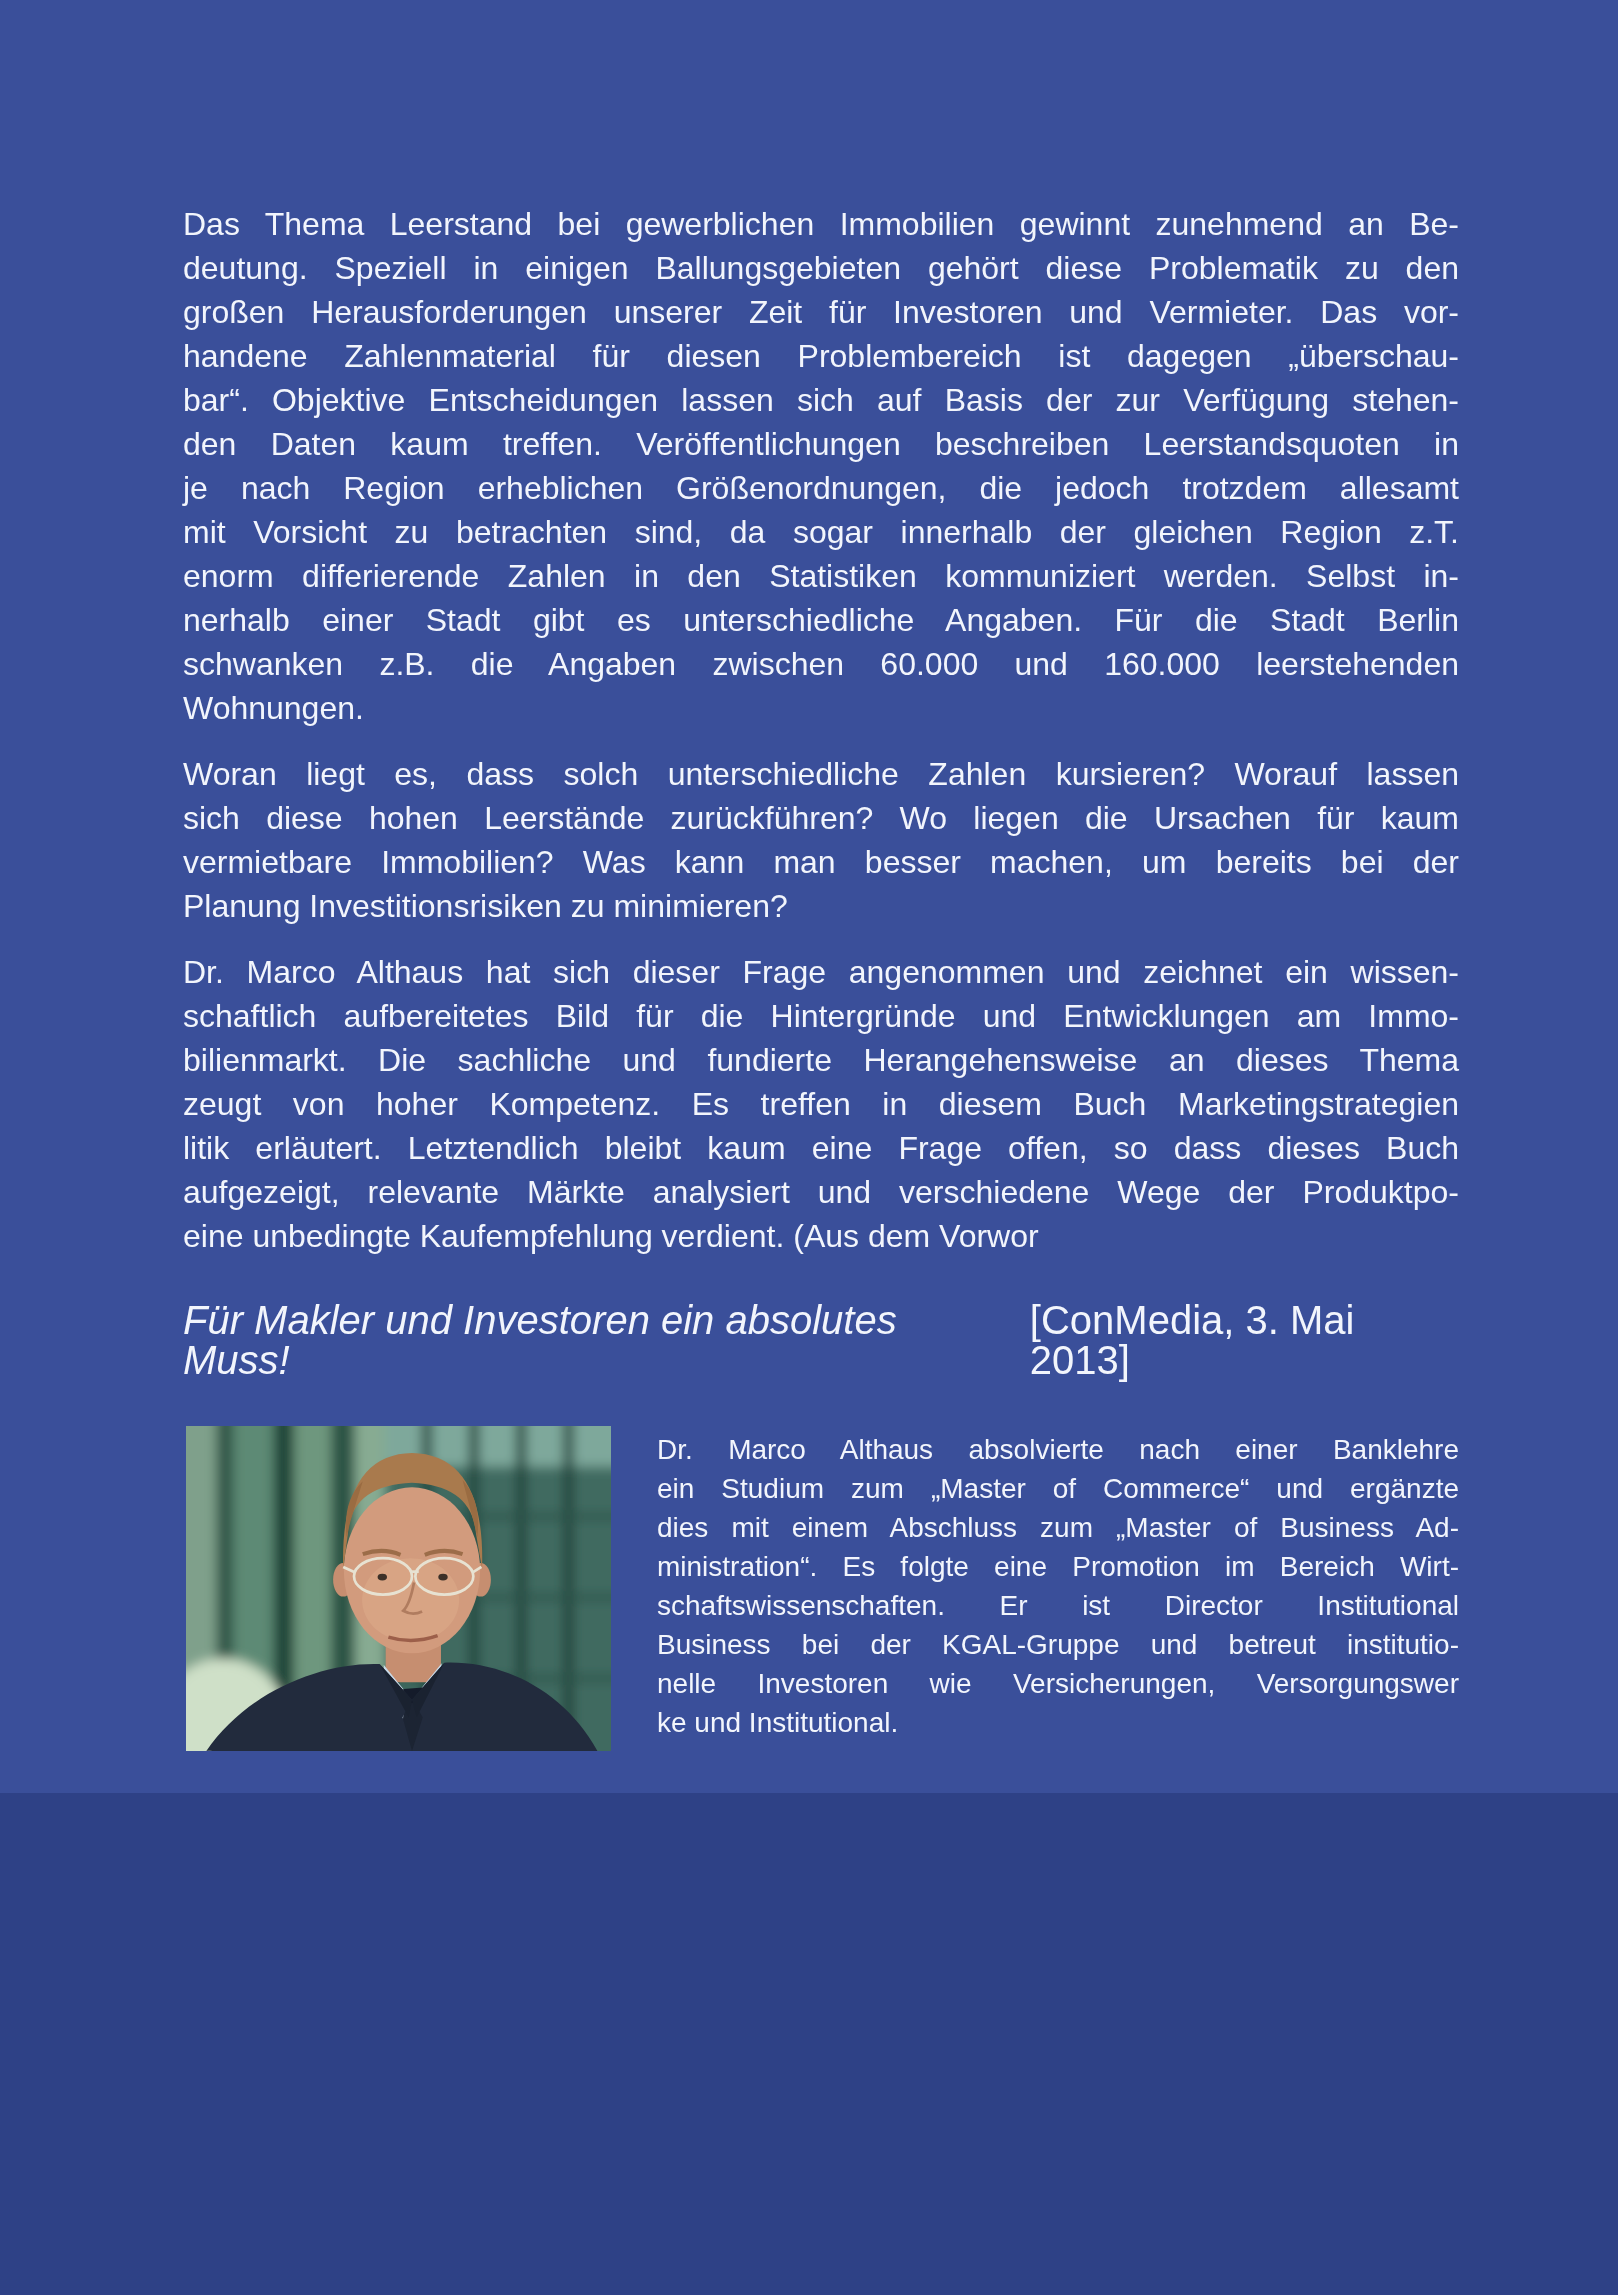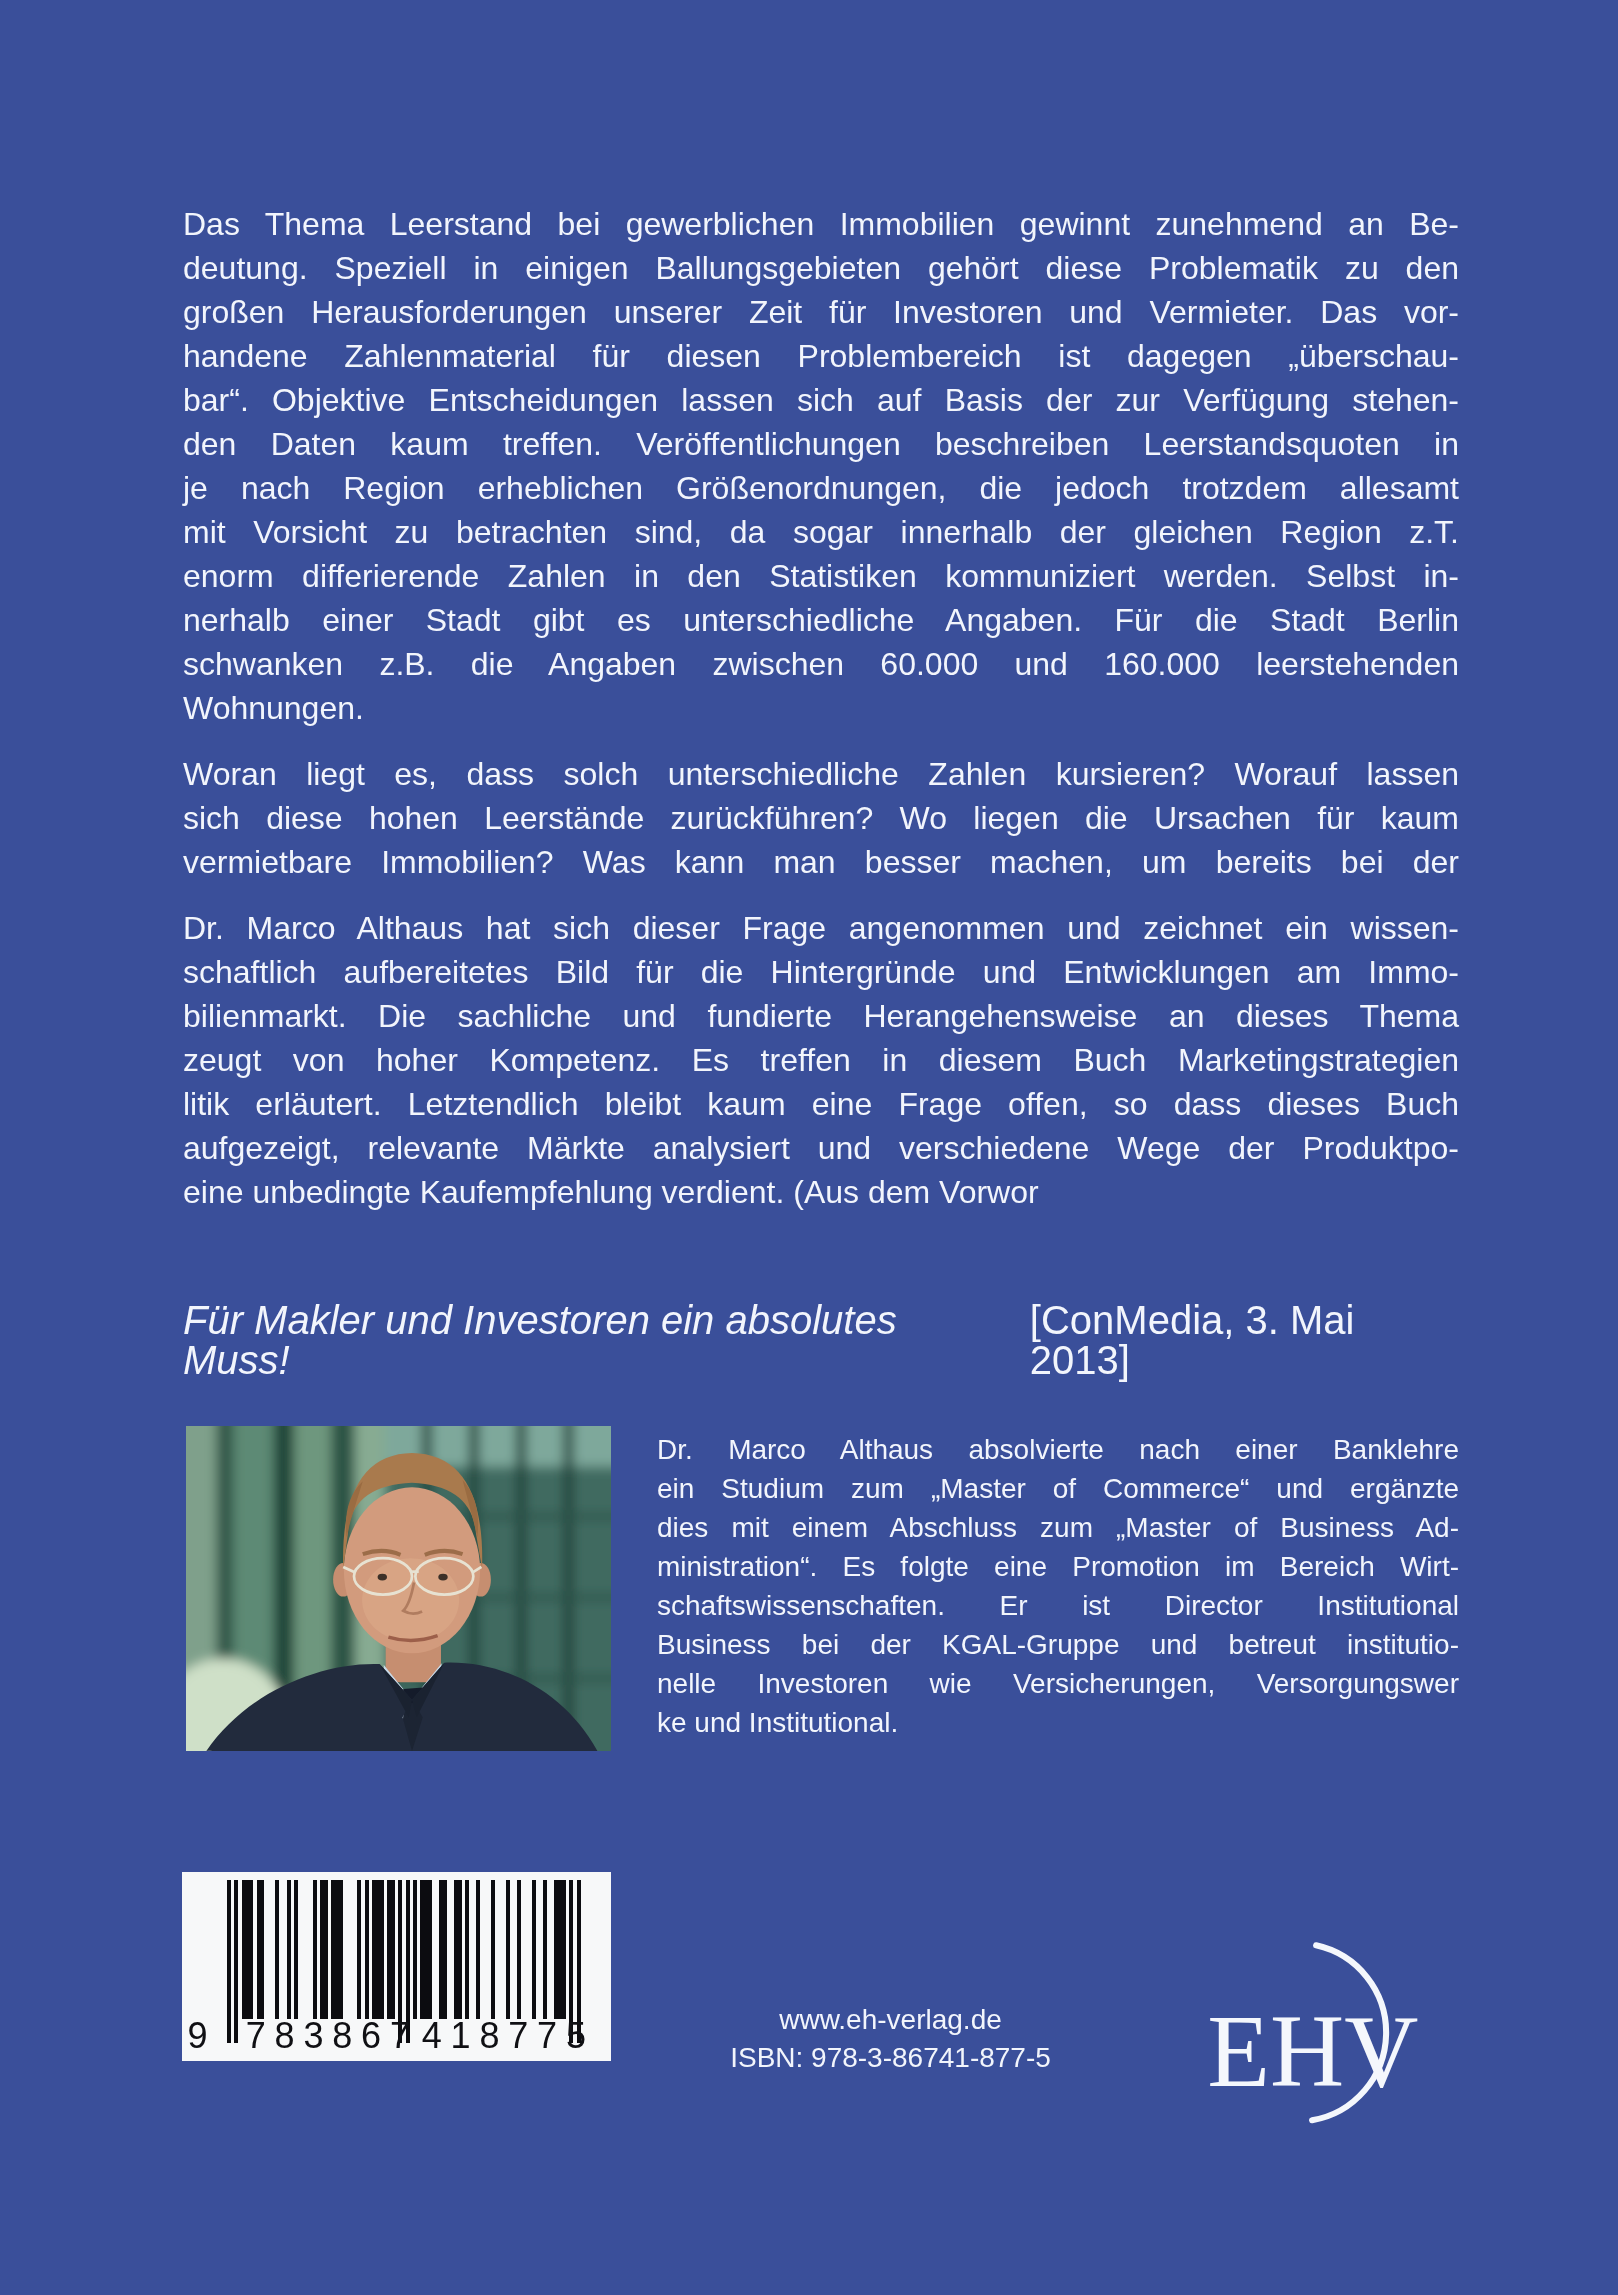--- a/index.html
+++ b/index.html
@@ -1,17 +1,17 @@
 <!DOCTYPE html>
 <html style="font-size:10.8px"><head>
 <meta charset="utf-8">
 <style>
   html,body{margin:0;padding:0;background:#2e4186;}
   .cover{
-    position:relative;width:1618px;height:2295px;overflow:hidden;
+    position:relative;width:1618px;height:1793px;overflow:hidden;
     background:#3a4f9a;
     font-family:"Liberation Sans", sans-serif;
     color:#f2f5fc;
   }
   
   .blurb{position:absolute;left:183px;top:202px;width:1276px;}
   .para{margin:0 0 22px 0;font-size:32px;line-height:44px;}
   .jline{text-align:justify;text-align-last:justify;white-space:normal;}
   .jline.last{text-align-last:left;}
   
@@ -54,20 +54,21 @@
         <div class="jline">mit Vorsicht zu betrachten sind, da sogar innerhalb der gleichen Region z.T.</div>
         <div class="jline">enorm differierende Zahlen in den Statistiken kommuniziert werden. Selbst in-</div>
         <div class="jline">nerhalb einer Stadt gibt es unterschiedliche Angaben. Für die Stadt Berlin</div>
         <div class="jline">schwanken z.B. die Angaben zwischen 60.000 und 160.000 leerstehenden</div>
         <div class="jline last">Wohnungen.</div>
       </div>
     <div class="para">
         <div class="jline">Woran liegt es, dass solch unterschiedliche Zahlen kursieren? Worauf lassen</div>
         <div class="jline">sich diese hohen Leerstände zurückführen? Wo liegen die Ursachen für kaum</div>
         <div class="jline">vermietbare Immobilien? Was kann man besser machen, um bereits bei der</div>
+        <div class="jline last">Planung Investitionsrisiken zu minimieren?</div>
       </div>
     <div class="para">
         <div class="jline">Dr. Marco Althaus hat sich dieser Frage angenommen und zeichnet ein wissen-</div>
         <div class="jline">schaftlich aufbereitetes Bild für die Hintergründe und Entwicklungen am Immo-</div>
         <div class="jline">bilienmarkt. Die sachliche und fundierte Herangehensweise an dieses Thema</div>
         <div class="jline">zeugt von hoher Kompetenz. Es treffen in diesem Buch Marketingstrategien</div>
         <div class="jline">litik erläutert. Letztendlich bleibt kaum eine Frage offen, so dass dieses Buch</div>
         <div class="jline">aufgezeigt, relevante Märkte analysiert  und verschiedene Wege der Produktpo-</div>
         <div class="jline last">eine unbedingte Kaufempfehlung verdient. (Aus dem Vorwor</div>
       </div>

